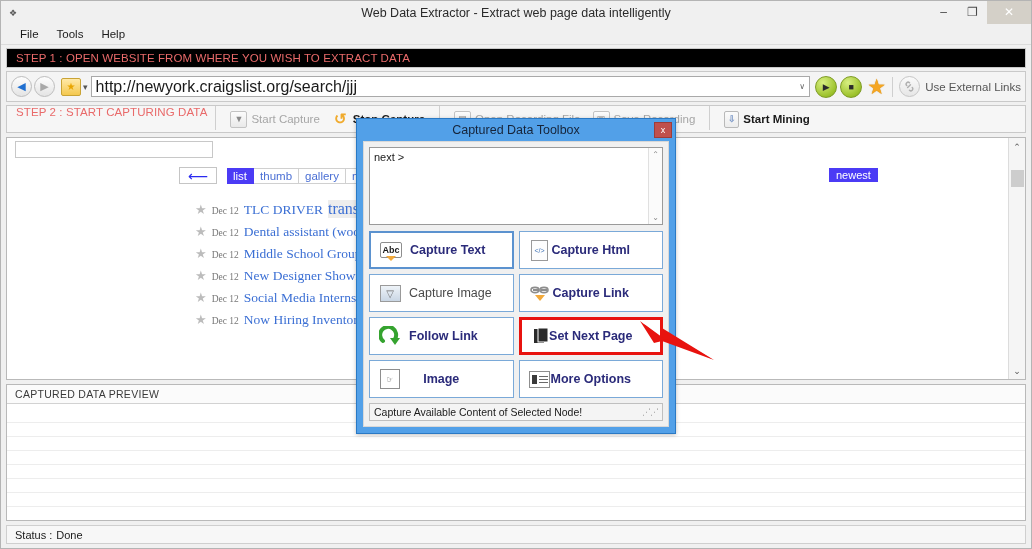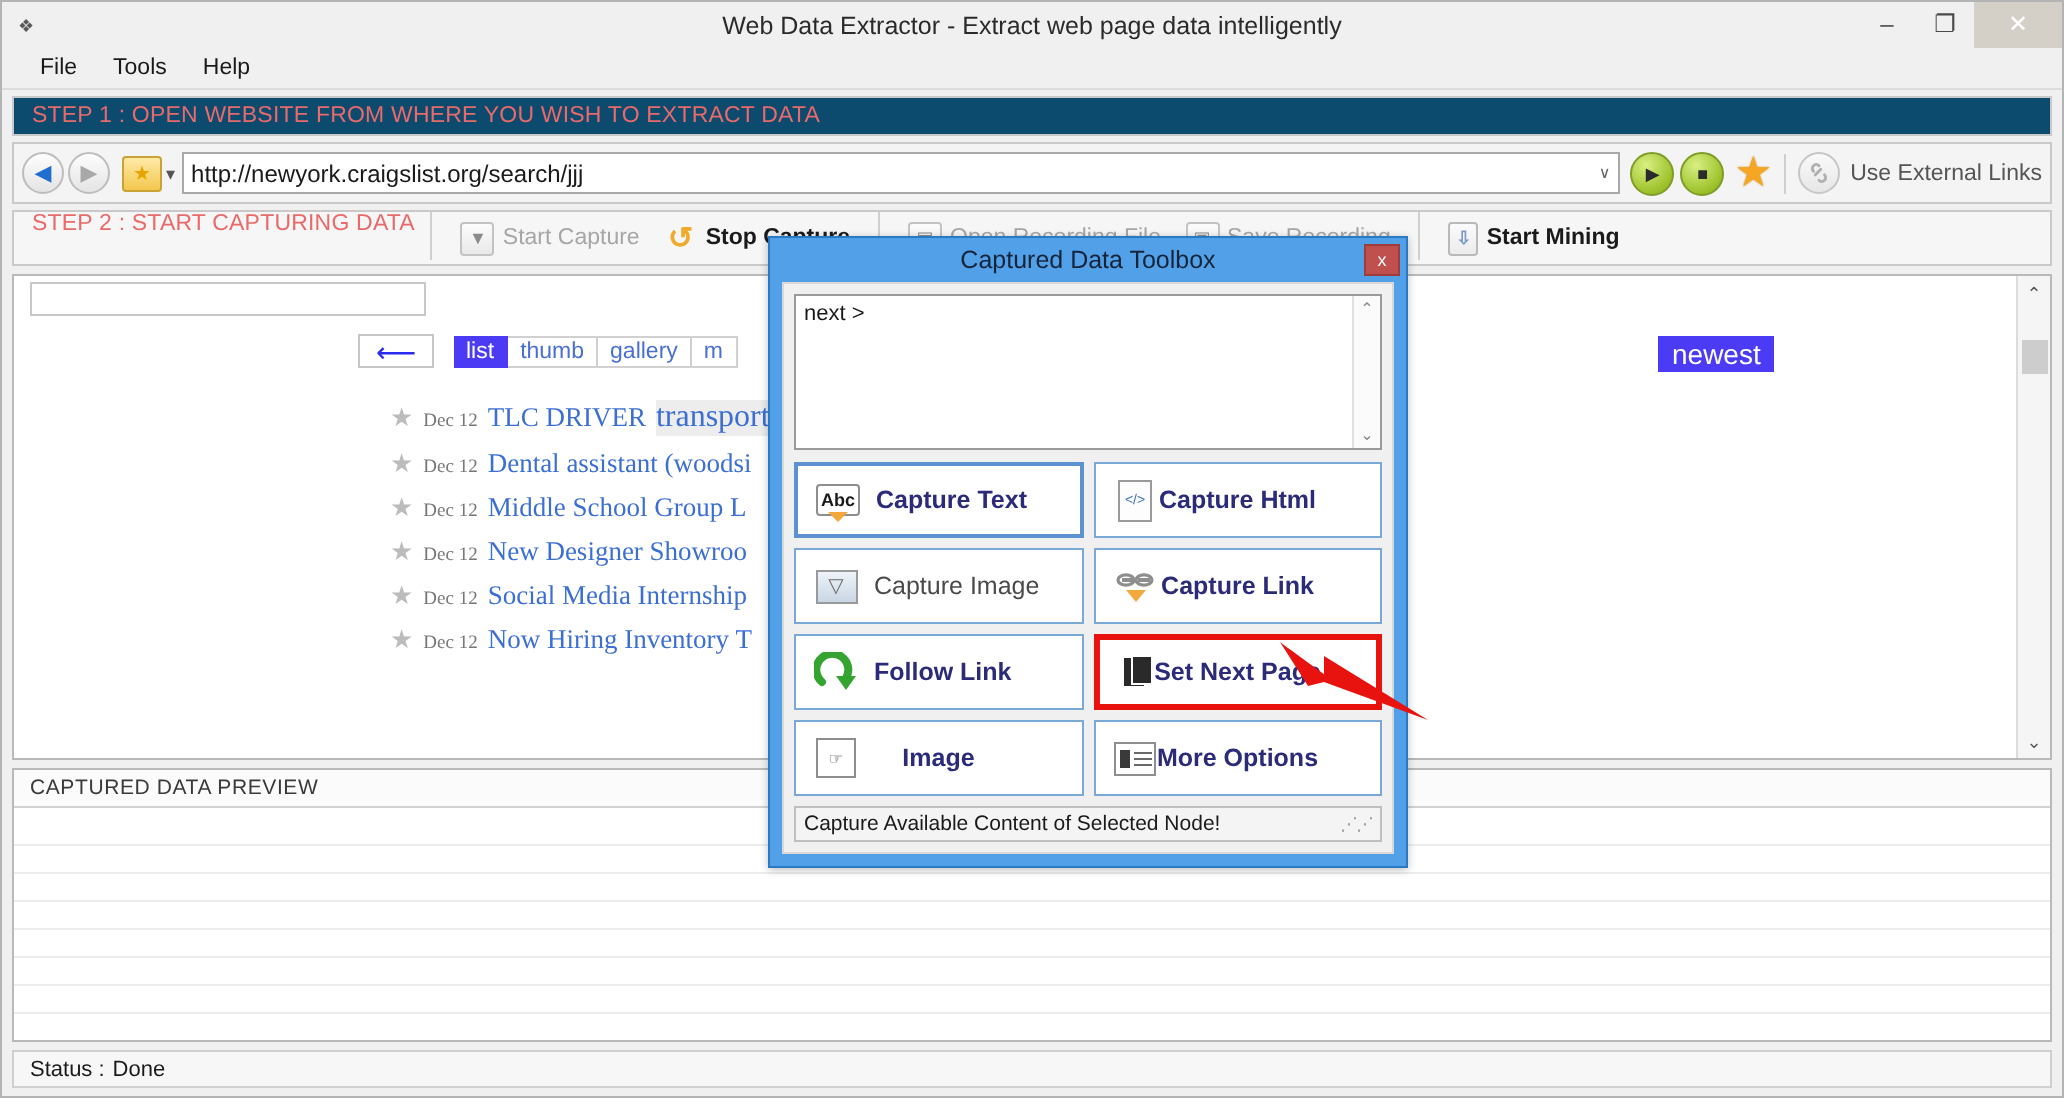--- a/index.html
+++ b/index.html
@@ -54,21 +54,21 @@
   }
   .menu-item {
     font-size:11.5px; color:#1a1a1a;
     padding:2px 9px; cursor:default;
   }
 
   
   .panel-outline {
     margin:3px 5px 0 5px;
     border:1px solid #c9c9c9;
-    background:#0c4a6e;
+    background:#000000;
   }
   #step1-bar {
     height:20px; display:flex; align-items:center;
     padding-left:9px;
   }
   .step-label {
     font-size:11.5px; color:#e96a6a; letter-spacing:0.1px;
     white-space:nowrap;
   }
 
@@ -96,21 +96,21 @@
   #fav-dot { font-size:9px; color:#555; margin:0 3px 0 1px; }
   #url-input-wrap {
     flex:1; height:21px;
     border:1px solid #a9a9a9; background:#ffffff;
     display:flex; align-items:center;
     margin-right:5px;
   }
   #url-input {
     flex:1; border:0; outline:0; height:19px;
     font-family:"Liberation Sans", sans-serif;
-    font-size:12px; color:#1a1a1a; padding-left:4px;
+    font-size:16px; color:#1a1a1a; padding-left:4px;
     background:transparent;
   }
   #url-dropdown {
     width:14px; text-align:center; font-size:8px; color:#666; cursor:default;
   }
   .round-btn {
     width:22px; height:22px; border-radius:50%;
     display:flex; align-items:center; justify-content:center;
     margin-right:3px; cursor:default;
     border:1px solid #7f9c26;
@@ -188,21 +188,21 @@
     color:#2a2af0; font-size:14px; margin-right:10px;
   }
   .vt {
     padding:1px 6px; border:1px solid #d0d0d0; border-left:0;
     color:#4a6fd4; background:#ffffff; font-size:11.5px; cursor:default;
   }
   .vt:first-of-type { border-left:1px solid #d0d0d0; }
   .vt-active { background:#4b3bf5; color:#ffffff; border-color:#4b3bf5; }
   #newest-tag {
     position:absolute; left:822px; top:30px;
-    background:#4b3bf5; color:#ffffff; font-size:14px;
+    background:#4b3bf5; color:#ffffff; font-size:11px;
     padding:1px 7px; cursor:default;
   }
   #cl-rows {
     position:absolute; left:188px; top:62px;
     display:flex; flex-direction:column; gap:6px;
   }
   .cl-row {
     display:flex; align-items:baseline; gap:5px;
     font-family:"Liberation Serif", serif;
     white-space:nowrap;
@@ -254,21 +254,20 @@
   #status-text-value { margin-left:4px; }
 
   
   #toolbox {
     position:absolute; left:356px; top:118px; width:320px; height:316px;
     background:#52a0e8;
     border:1px solid #2a79c4;
     z-index:50;
     display:flex; flex-direction:column;
     box-shadow:0 1px 4px rgba(0,0,0,0.25);
-    margin-left:28px;
   }
   #tb-titlebar {
     height:22px; display:flex; align-items:center; position:relative;
     padding:0 3px;
   }
   #tb-title {
     position:absolute; left:0; right:0; text-align:center;
     font-size:12.5px; color:#16243a;
   }
   #tb-close {

